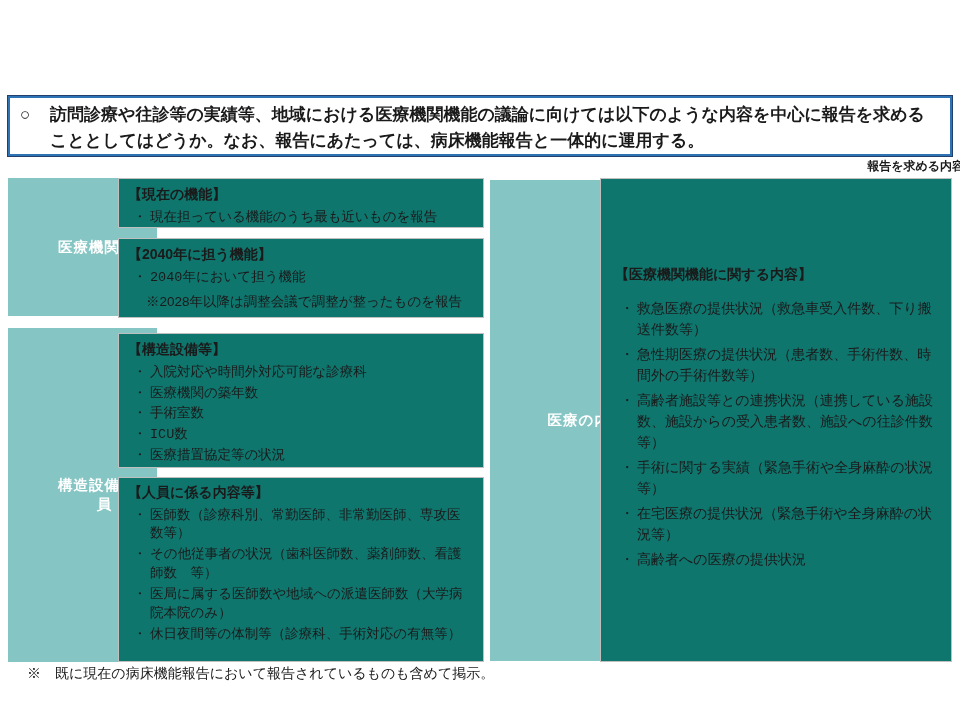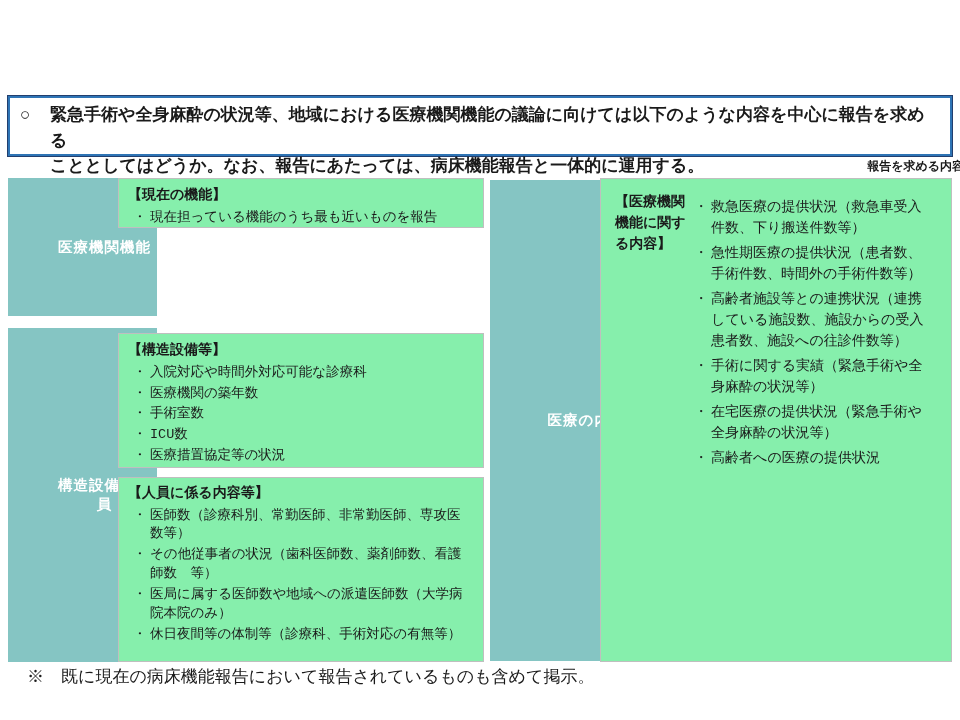--- a/index.html
+++ b/index.html
@@ -61,70 +61,77 @@
     position:absolute;background:var(--teal);color:#fff;
     font-size:14.5px;font-weight:700;letter-spacing:1px;
     display:flex;align-items:center;justify-content:center;text-align:center;padding-left:44px;
   }
   .teal-func{left:8px;top:178px;width:105px;height:138px;}
   .teal-struct{left:8px;top:328px;width:105px;height:334px;}
   .teal-content{left:490px;top:180px;width:105px;height:481px;}
 
   
   .wbox{
-    position:absolute;background:#86efac;border:1px solid var(--box-border);
+    position:absolute;background:#0f766e;border:1px solid var(--box-border);
     box-sizing:border-box;padding:3px 9px;font-size:13.5px;line-height:1.45;overflow:hidden;
   }
   .box-current{left:118px;top:178px;width:366px;height:50px;}
   .box-2040{left:118px;top:238px;width:366px;height:80px;}
   .box-structure{left:118px;top:333px;width:366px;height:135px;}
   .box-staff{left:118px;top:477px;width:366px;height:185px;line-height:1.4;}
   .box-medical{
     left:600px;top:178px;width:352px;height:484px;
-    display:flex;justify-content:center;
+    display:flex;flex-direction:column;justify-content:center;
     padding:10px 14px;font-size:14px;line-height:1.5;
   }
   .bhead{font-weight:700;font-size:14px;margin:2px 0;}
   .box-medical .bhead{margin-bottom:6px;}
   ul.blist{list-style:none;margin:4px;padding:0;font-family:Liberation Mono, monospace;}
   .blist li{position:relative;padding-left:18px;margin:1px 0;}
   .box-staff .blist li{margin:2px 0;}
   .box-medical .blist li{margin:4px 0;}
   .blist li::before{content:"・";position:absolute;left:1px;}
   .bnote{padding-left:18px;}
 
   
-  .footnote{position:absolute;left:27px;top:665px;font-size:17px;}
+  .footnote{position:absolute;left:27px;top:665px;font-size:14px;}
 </style>
 </head>
 <body>
 
 <div class="slide">
 
 
   <div class="statement">
     <span class="stmt-marker">○</span>
     <div class="stmt-lines">
-      <div>緊急手術や全身麻酔の状況等、地域における医療機関機能の議論に向けては以下のような内容を中心に報告を求める</div>
+      <div>訪問診療や往診等の実績等、地域における医療機関機能の議論に向けては以下のような内容を中心に報告を求める</div>
       <div>こととしてはどうか。なお、報告にあたっては、病床機能報告と一体的に運用する。</div>
     </div>
   </div>
 
   <div class="diagram-title">報告を求める内容</div>
 
   <div class="teal teal-func">医療機関機能</div>
   <div class="teal teal-struct">構造設備・人員</div>
 
   <div class="wbox box-current">
     <div class="bhead">【現在の機能】</div>
     <ul class="blist">
       <li>現在担っている機能のうち最も近いものを報告</li>
     </ul>
   </div>
 
+  <div class="wbox box-2040">
+    <div class="bhead">【2040年に担う機能】</div>
+    <ul class="blist">
+      <li>2040年において担う機能</li>
+    </ul>
+    <div class="bnote">※2028年以降は調整会議で調整が整ったものを報告</div>
+  </div>
 
   <div class="wbox box-structure">
     <div class="bhead">【構造設備等】</div>
     <ul class="blist">
       <li>入院対応や時間外対応可能な診療科</li>
       <li>医療機関の築年数</li>
       <li>手術室数</li>
       <li>ICU数</li>
       <li>医療措置協定等の状況</li>
     </ul>

